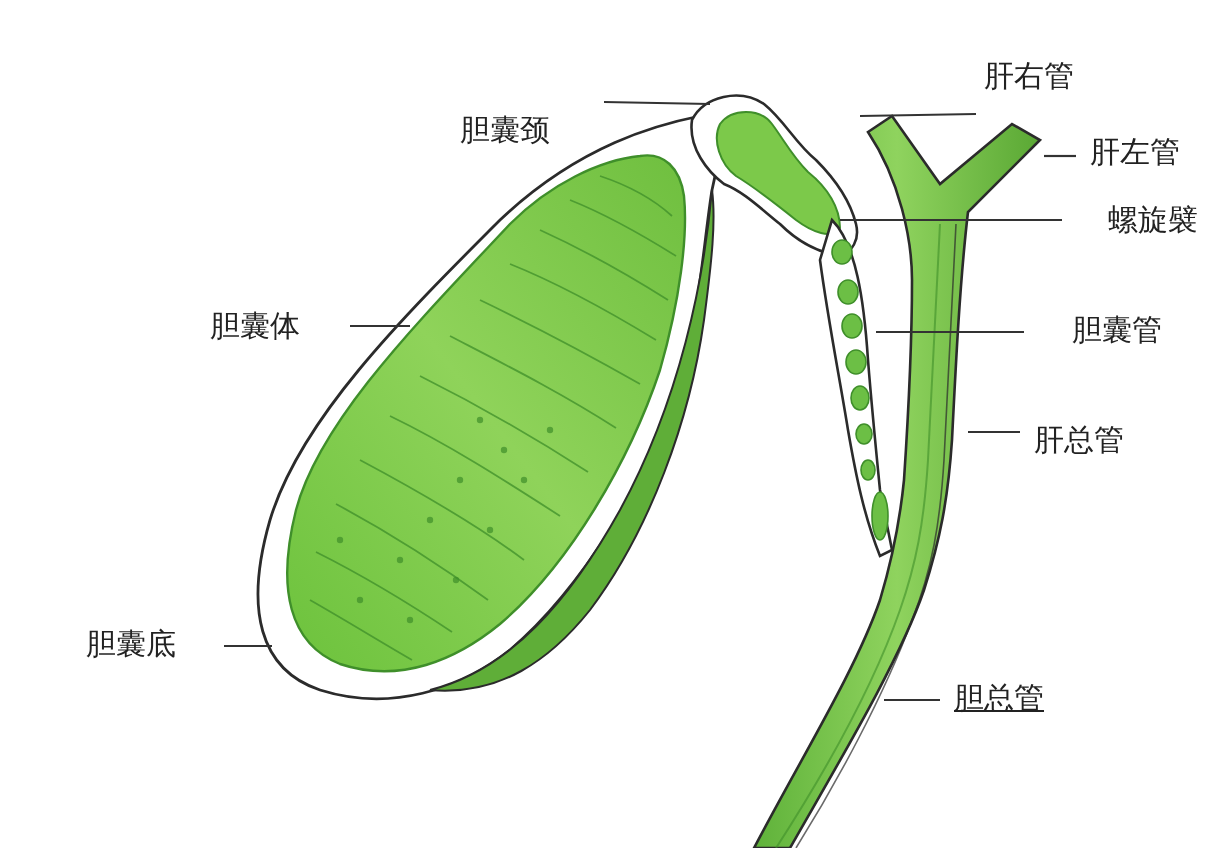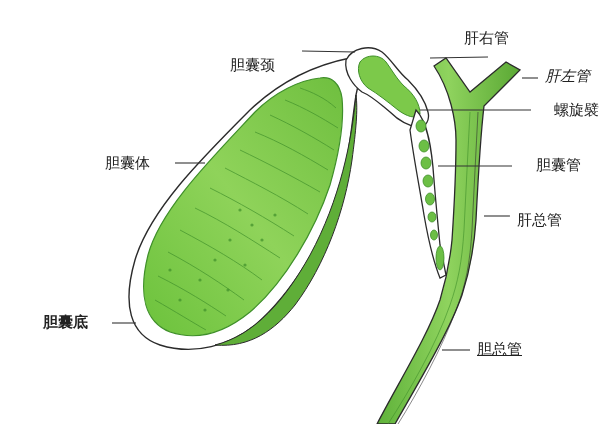--- a/index.html
+++ b/index.html
@@ -93,20 +93,20 @@
     <line x1="420" y1="110" x2="531" y2="110"></line>
     <line x1="438" y1="166" x2="512" y2="166"></line>
     <line x1="484" y1="216" x2="510" y2="216"></line>
     <line x1="175" y1="163" x2="205" y2="163"></line>
     <line x1="112" y1="323" x2="136" y2="323"></line>
     <line x1="442" y1="350" x2="470" y2="350"></line>
   </g>
 </svg>
 
 <div class="label" style="left:230px; top:56px;">胆囊颈</div>
-<div class="label" style="left:464px; top:29px;">肝右管</div>
-<div class="label" style="left:545px; top:67px;font-style:italic;">肝左管</div>
+<div class="label" style="left:492px; top:29px;">肝右管</div>
+<div class="label" style="left:545px; top:67px;">肝左管</div>
 <div class="label" style="left:554px; top:101px;">螺旋襞</div>
 <div class="label" style="left:536px; top:156px;">胆囊管</div>
 <div class="label" style="left:517px; top:211px;">肝总管</div>
 <div class="label" style="left:105px; top:154px;text-align:center;">胆囊体</div>
-<div class="label" style="left:43px; top:313px;font-weight:bold;">胆囊底</div>
+<div class="label" style="left:43px; top:313px;">胆囊底</div>
 <div class="label" style="left:477px; top:340px;text-decoration:underline;">胆总管</div>
 
 </body></html>

